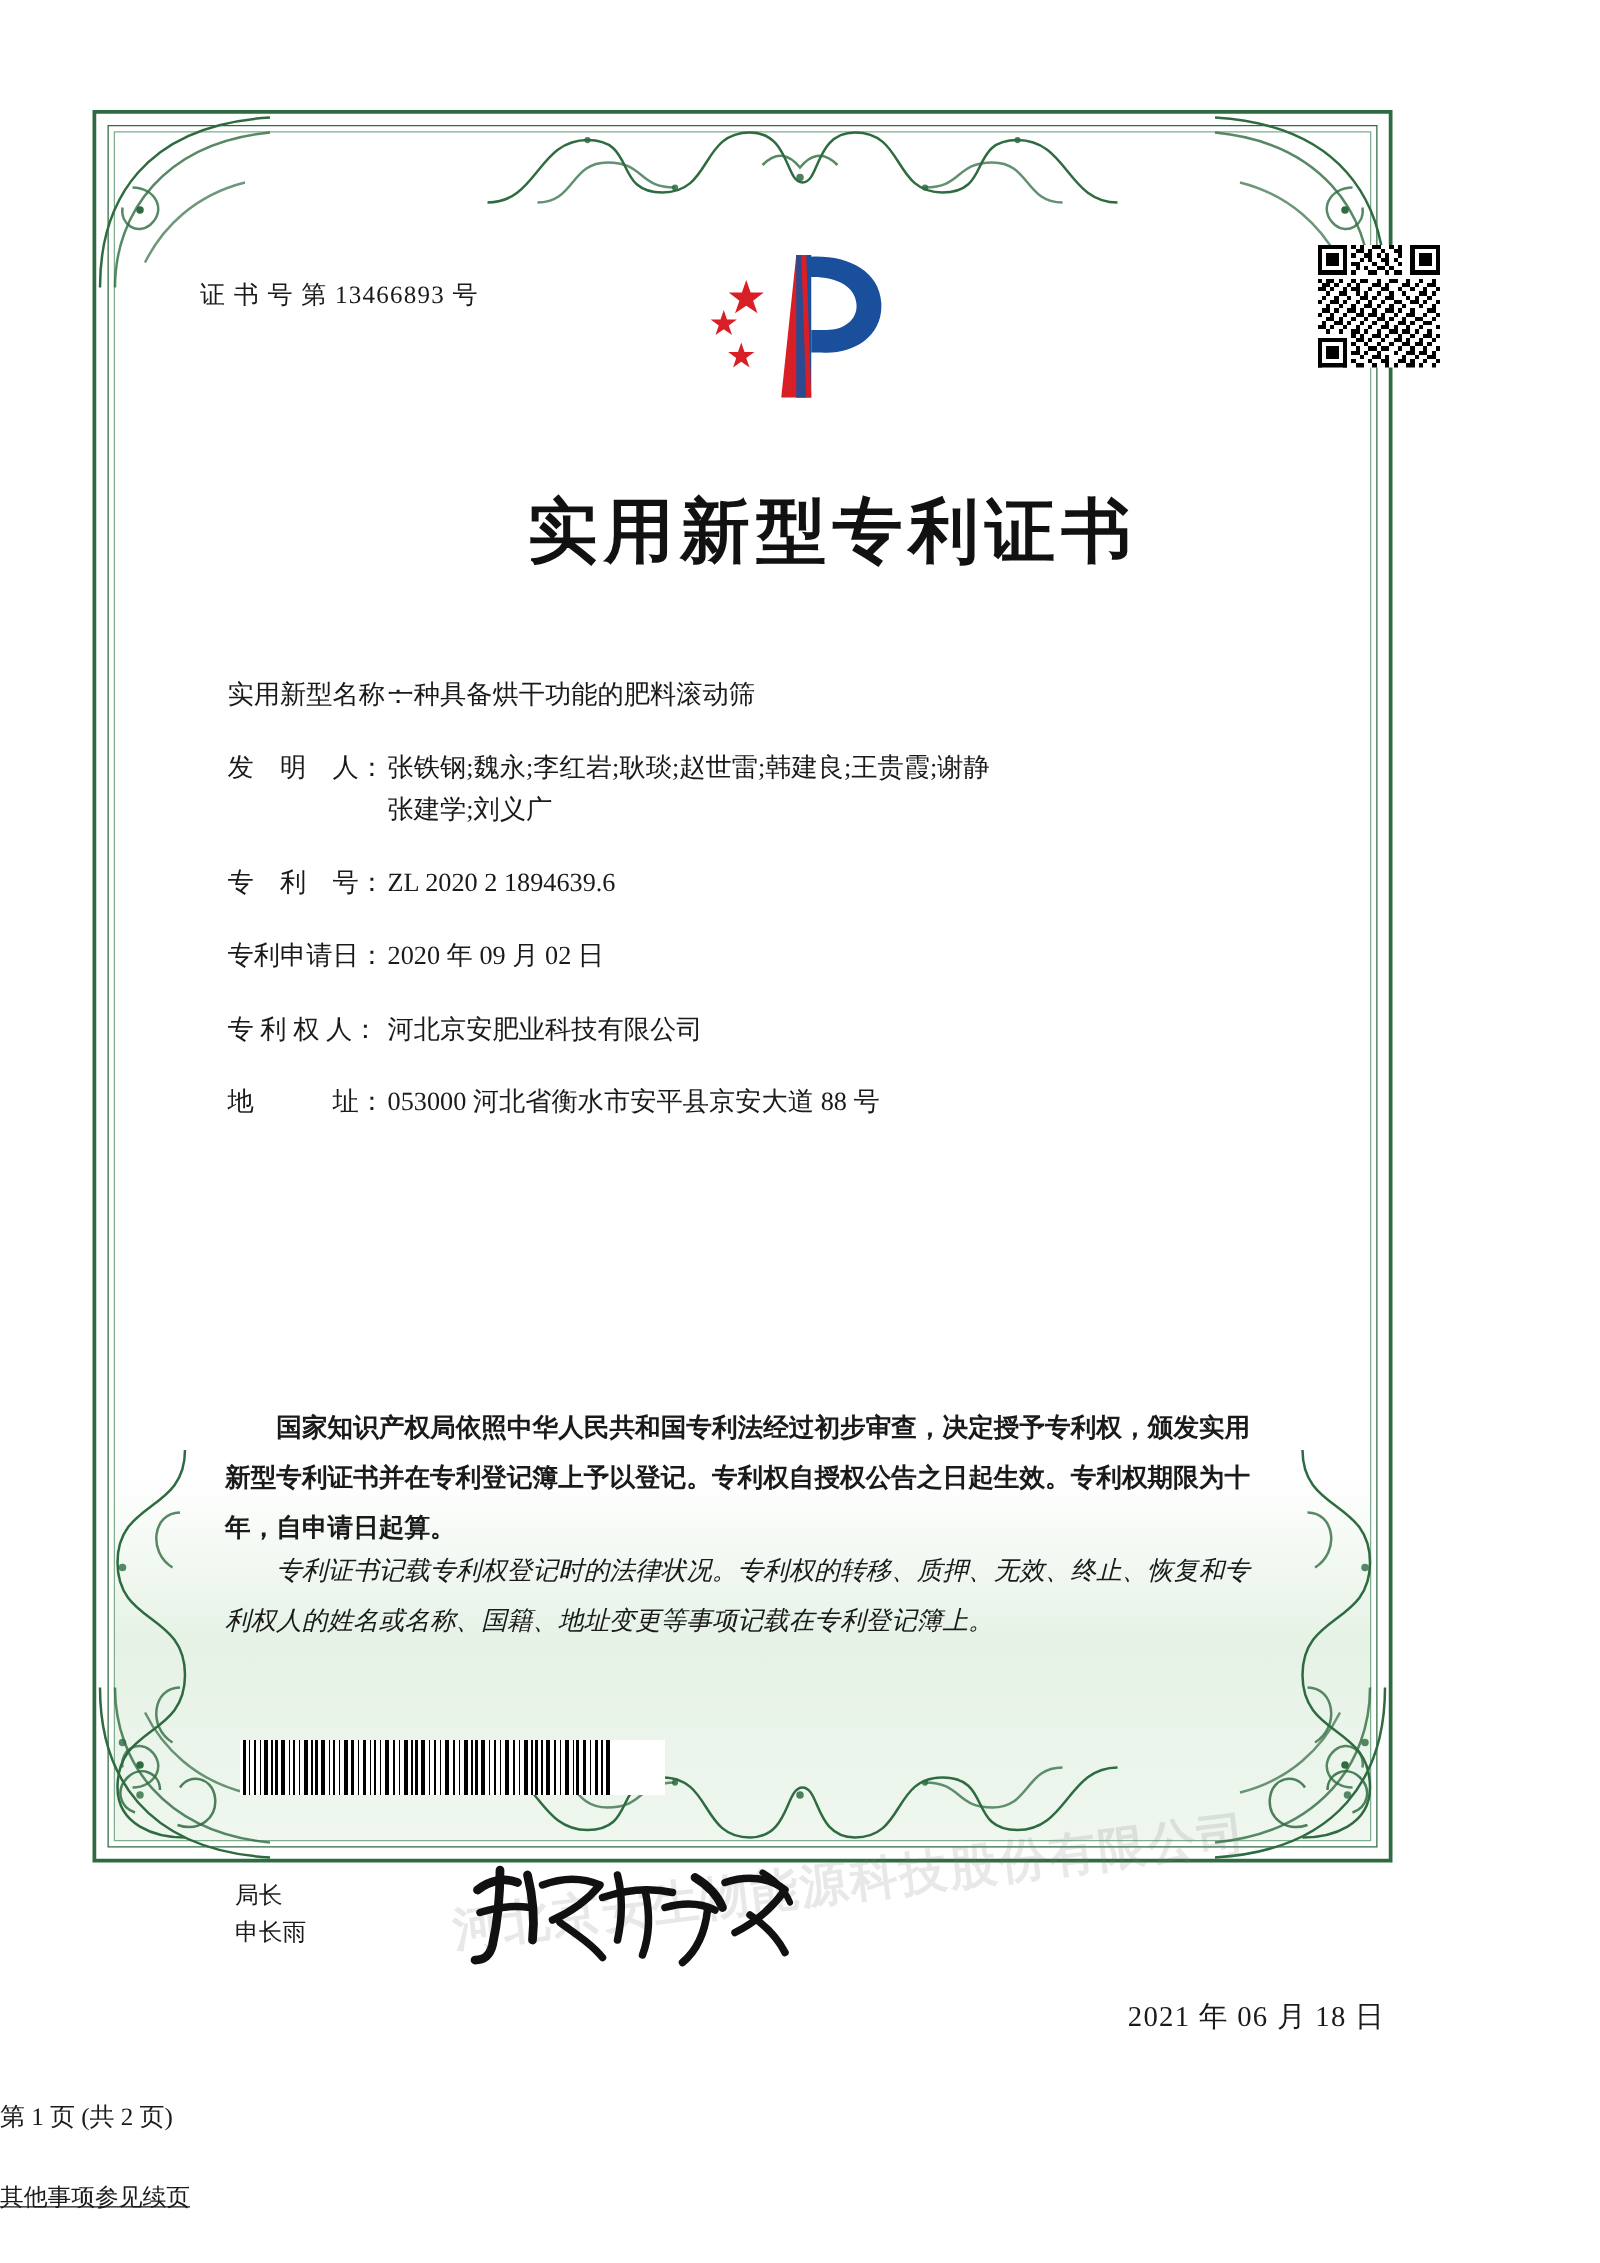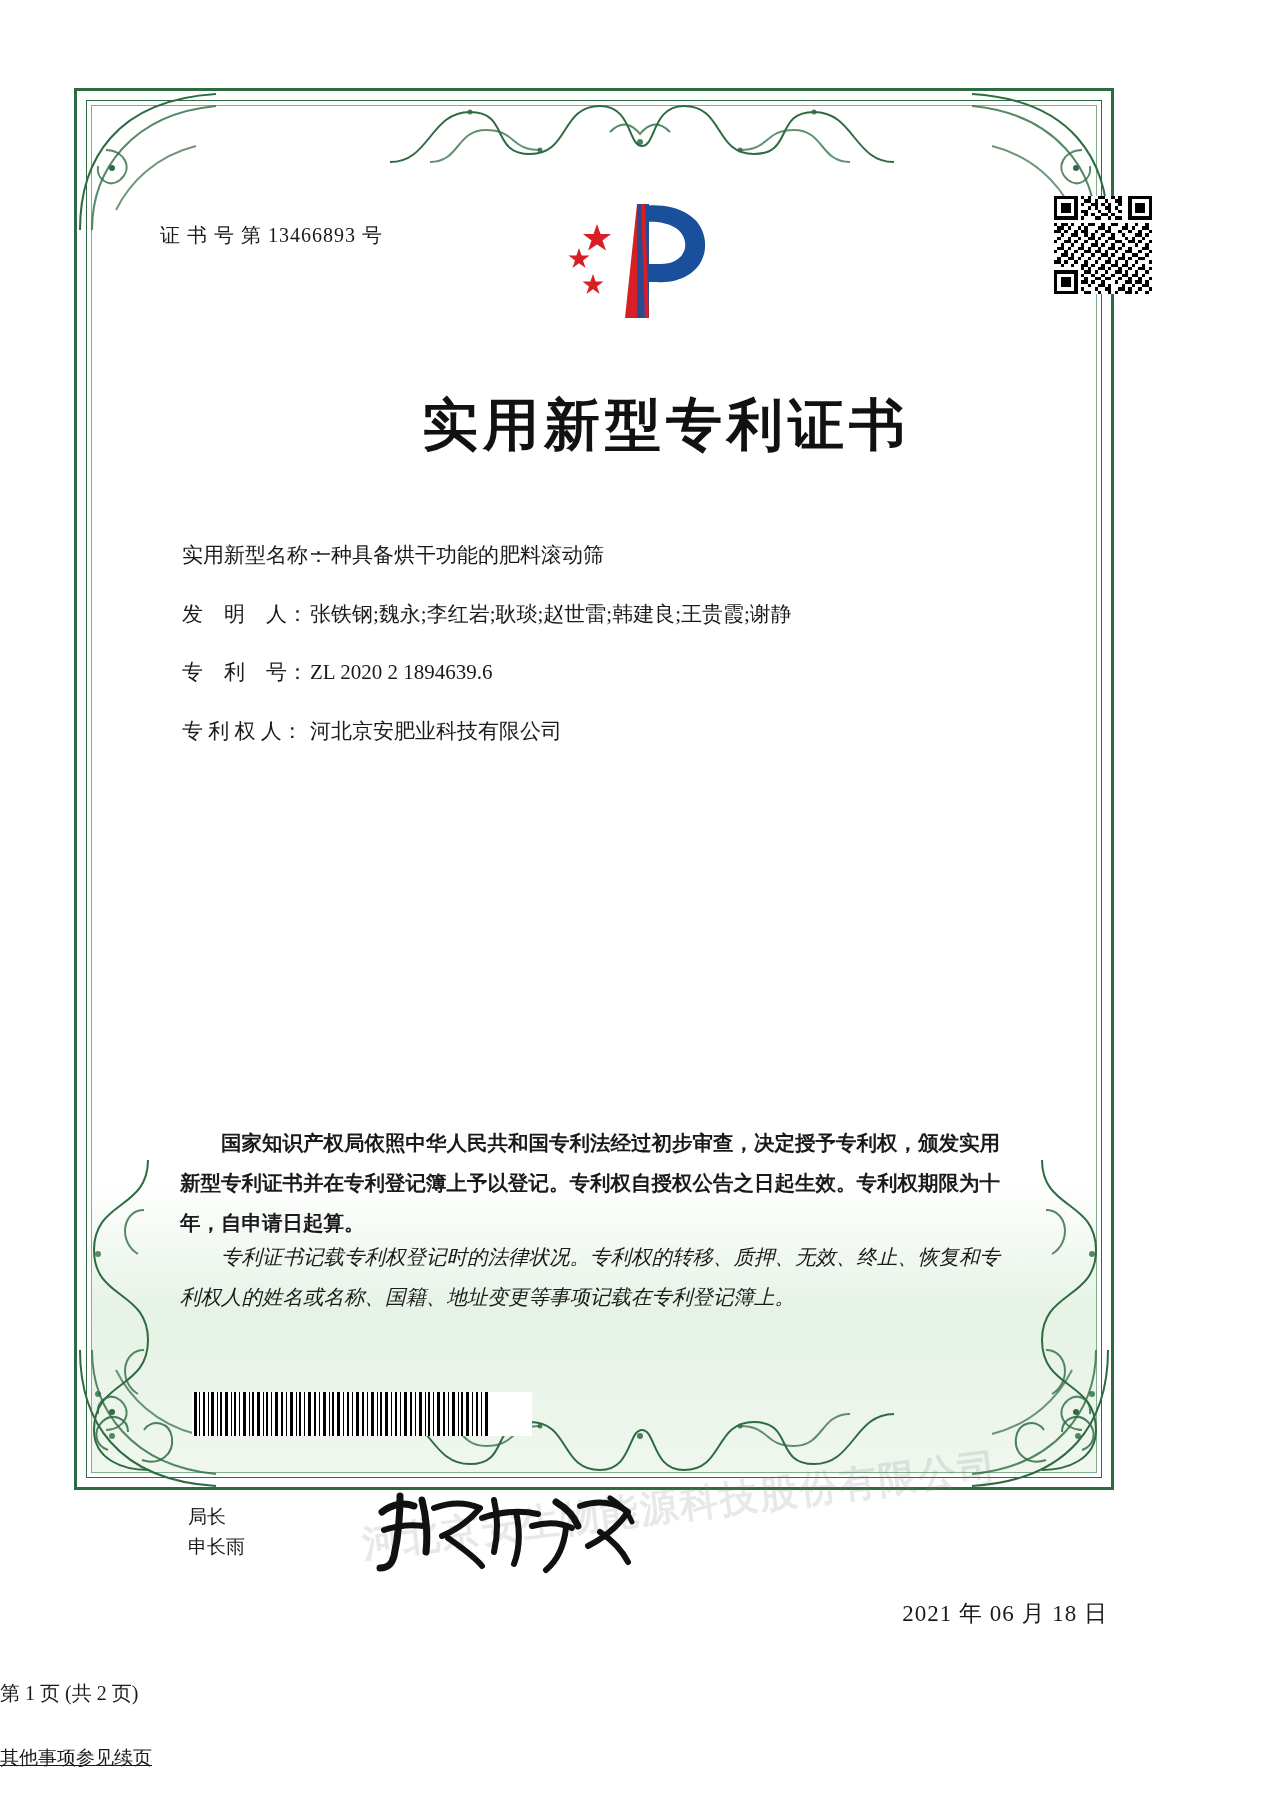--- a/index.html
+++ b/index.html
@@ -578,31 +578,38 @@
   <div class="main-title">实用新型专利证书</div>
 
   <div class="fields">
 
     <div class="row">
       <span class="lbl">实用新型名称：</span><span class="val">一种具备烘干功能的肥料滚动筛</span>
     </div>
 
     <div class="row">
       <span class="lbl">发　明　人：</span><span class="val">张铁钢;魏永;李红岩;耿琰;赵世雷;韩建良;王贵霞;谢静</span>
+      <span class="val2">张建学;刘义广</span>
     </div>
 
     <div class="row">
       <span class="lbl">专　利　号：</span><span class="val">ZL 2020 2 1894639.6</span>
     </div>
 
+    <div class="row">
+      <span class="lbl">专利申请日：</span><span class="val">2020 年 09 月 02 日</span>
+    </div>
 
     <div class="row">
       <span class="lbl">专 利 权 人：</span><span class="val">河北京安肥业科技有限公司</span>
     </div>
 
+    <div class="row">
+      <span class="lbl">地　　　址：</span><span class="val">053000 河北省衡水市安平县京安大道 88 号</span>
+    </div>
 
 
   </div>
 
   <div class="para" id="para1">国家知识产权局依照中华人民共和国专利法经过初步审查，决定授予专利权，颁发实用新型专利证书并在专利登记簿上予以登记。专利权自授权公告之日起生效。专利权期限为十年，自申请日起算。</div>
   <div class="para" id="para2">专利证书记载专利权登记时的法律状况。专利权的转移、质押、无效、终止、恢复和专利权人的姓名或名称、国籍、地址变更等事项记载在专利登记簿上。</div>
 
   <svg class="barcode" viewBox="0 0 340 44" shape-rendering="crispEdges">
     <rect width="340" height="44" fill="#ffffff"></rect>
     <g fill="#000000">

